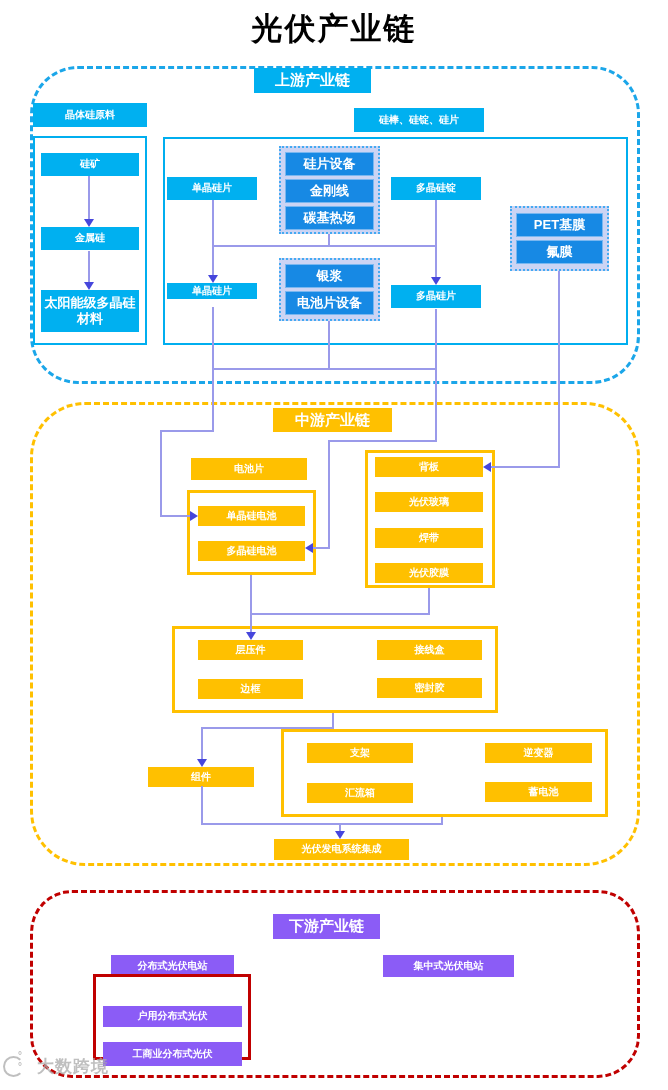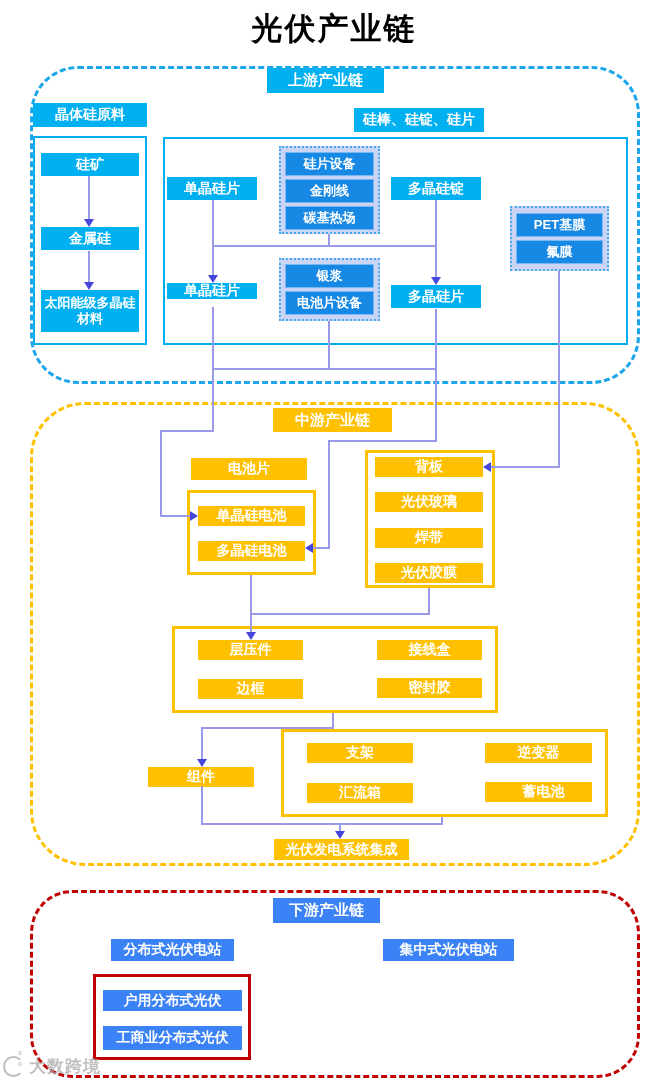--- a/index.html
+++ b/index.html
@@ -12,47 +12,47 @@
   
   .sect{border:3px dashed;background:transparent;}
   #sect-up{left:30px;top:66px;width:610px;height:318px;border-color:#1BA6E9;border-radius:48px;}
   #sect-mid{left:30px;top:402px;width:610px;height:464px;border-color:#FFC000;border-radius:55px;}
   #sect-down{left:30px;top:890px;width:610px;height:188px;border-color:#C00000;border-radius:42px;}
   
   .lbl{display:flex;align-items:center;justify-content:center;color:#fff;font-weight:bold;text-align:center;line-height:1.25;}
   .cyan{background:#00B0F0;}
   .blue{background:#1789E4;border:1px solid #79B7F0;}
   .orange{background:#FFC000;}
-  .red{background:#3b82f6;}
-  .fs15{font-size:15px;} .fs14{font-size:14px;} .fs13{font-size:13px;}
+  .red{background:#8b5cf6;margin-top:16px;}
+  .fs15{font-size:15px;} .fs14{font-size:10px;} .fs13{font-size:13px;}
   
   .frame-cyan{border:2px solid #00AEEF;background:transparent;}
   .grp-dot{background:#CBD4F4;border:2px dotted #44AAF2;}
   .frame-orange{border:3px solid #FFC000;background:transparent;}
   .frame-red{border:3px solid #C00000;background:transparent;}
   
   .vl{width:2px;background:#9A9AEA;}
   .hl{height:2px;background:#9A9AEA;}
   .ah-d{width:0;height:0;border-left:5px solid transparent;border-right:5px solid transparent;border-top:8px solid #4646DC;}
   .ah-r{width:0;height:0;border-top:5px solid transparent;border-bottom:5px solid transparent;border-left:8px solid #4646DC;}
   .ah-l{width:0;height:0;border-top:5px solid transparent;border-bottom:5px solid transparent;border-right:8px solid #4646DC;}
   
-  #wm{left:3px;top:1055px;display:flex;align-items:center;gap:5px;color:rgba(170,170,170,0.75);font-weight:bold;font-size:17px;letter-spacing:1px;}
+  #wm{left:3px;top:1055px;display:flex;align-items:center;gap:13px;color:rgba(170,170,170,0.75);font-weight:bold;font-size:17px;letter-spacing:1px;}
   #wm .wm-logo{display:inline-block;width:17px;height:17px;border:2.5px solid rgba(170,170,170,0.75);border-radius:50%;border-right-color:transparent;position:relative;}
   #wm .wm-logo:after{content:"°°";position:absolute;left:13px;top:-8px;font-size:10px;}
 </style>
 </head>
 <body>
 
 <div id="canvas">
 
   <div class="abs" id="title">光伏产业链</div>
 
   <div class="abs sect" id="sect-up"></div>
-  <div class="abs lbl cyan fs15" style="left:267px;top:68px;width:117px;height:25px;">上游产业链</div>
+  <div class="abs lbl cyan fs15" style="left:254px;top:68px;width:117px;height:25px;">上游产业链</div>
 
   <div class="abs lbl cyan fs14" style="left:33px;top:103px;width:114px;height:24px;">晶体硅原料</div>
   <div class="abs frame-cyan" style="left:33px;top:136px;width:114px;height:209px;"></div>
   <div class="abs lbl cyan fs14" style="left:41px;top:153px;width:98px;height:23px;">硅矿</div>
   <div class="abs lbl cyan fs14" style="left:41px;top:227px;width:98px;height:23px;">金属硅</div>
   <div class="abs lbl cyan fs14" style="left:354px;top:108px;width:130px;height:24px;">硅棒、硅锭、硅片</div>
 
   <div class="abs lbl cyan fs13" style="left:41px;top:290px;width:98px;height:42px;padding:2px;">太阳能级多晶硅材料</div>
   <div class="abs frame-cyan" style="left:163px;top:137px;width:465px;height:208px;"></div>
 

